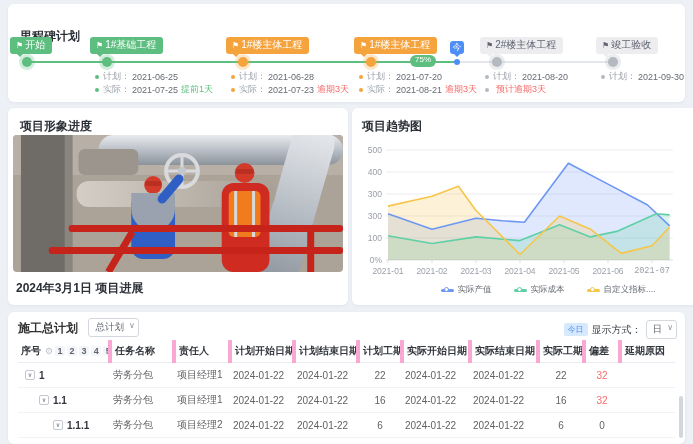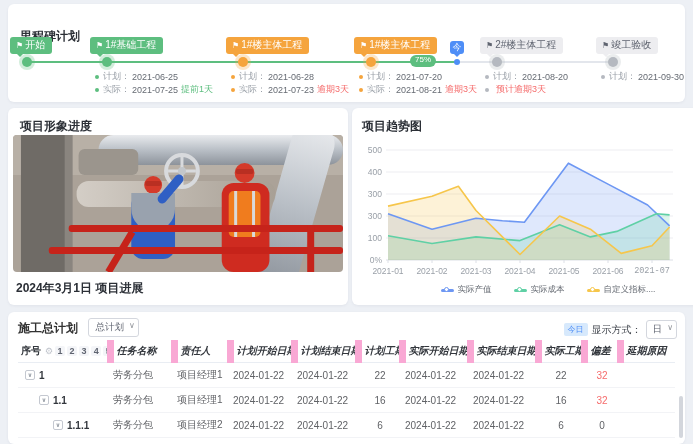--- a/index.html
+++ b/index.html
@@ -77,21 +77,21 @@
   .mini-select { display:inline-block; border:1px solid #d4d7de; border-radius:3px; background:#fff;
      font-size:9.5px; color:#5f6470; padding:2px 14px 2px 6px; position:relative; margin-left:6px;
      vertical-align:middle; cursor:pointer; }
   .mini-select .chev { position:absolute; right:3px; top:2px; font-size:8px; color:#909399; }
   #tbl-right { position:absolute; right:0; top:2px; display:flex; align-items:center; gap:4px; }
   #today-chip { background:#d7e9fc; color:#4e8ef7; font-size:8px; padding:1px 4px; border-radius:2px; cursor:pointer; }
   #display-label { font-size:10px; color:#40454d; }
   table { position:absolute; left:10px; top:28px; width:657px; border-collapse:collapse; table-layout:fixed; }
   th { font-size:10px; font-weight:bold; color:#33373d; text-align:left; padding:4px 3px;
        border-bottom:1px solid #e9edf3; white-space:nowrap; overflow:hidden; }
-  th + th { border-left:7px solid #f9a8d4;font-style:italic; }
+  th + th { border-left:4px solid #f9a8d4; }
   td { font-size:10px; color:#606266; padding:5px 3px; border-bottom:1px solid #f2f3f6;
        white-space:nowrap; overflow:hidden; }
   td.center, th.center { text-align:center; }
   .sn-cell { display:flex; align-items:center; gap:4px; font-weight:bold; color:#33373d; }
   .expand-icon { width:10px; height:10px; border:1px solid #c4c8d0; border-radius:2px; display:inline-flex;
        align-items:center; justify-content:center; font-size:6px; color:#9aa0a8; line-height:1; cursor:pointer; }
   .gear-icon { color:#c0c4cc; font-size:9px; margin:0 2px 0 4px; }
   .lvl-chip { display:inline-block; font-size:9px; font-weight:bold; color:#5f6470; background:#f4f5f8;
        border-radius:2px; padding:0 2.5px; margin-right:2px; cursor:pointer; }
   .dev-red { color:#f56c6c; }

